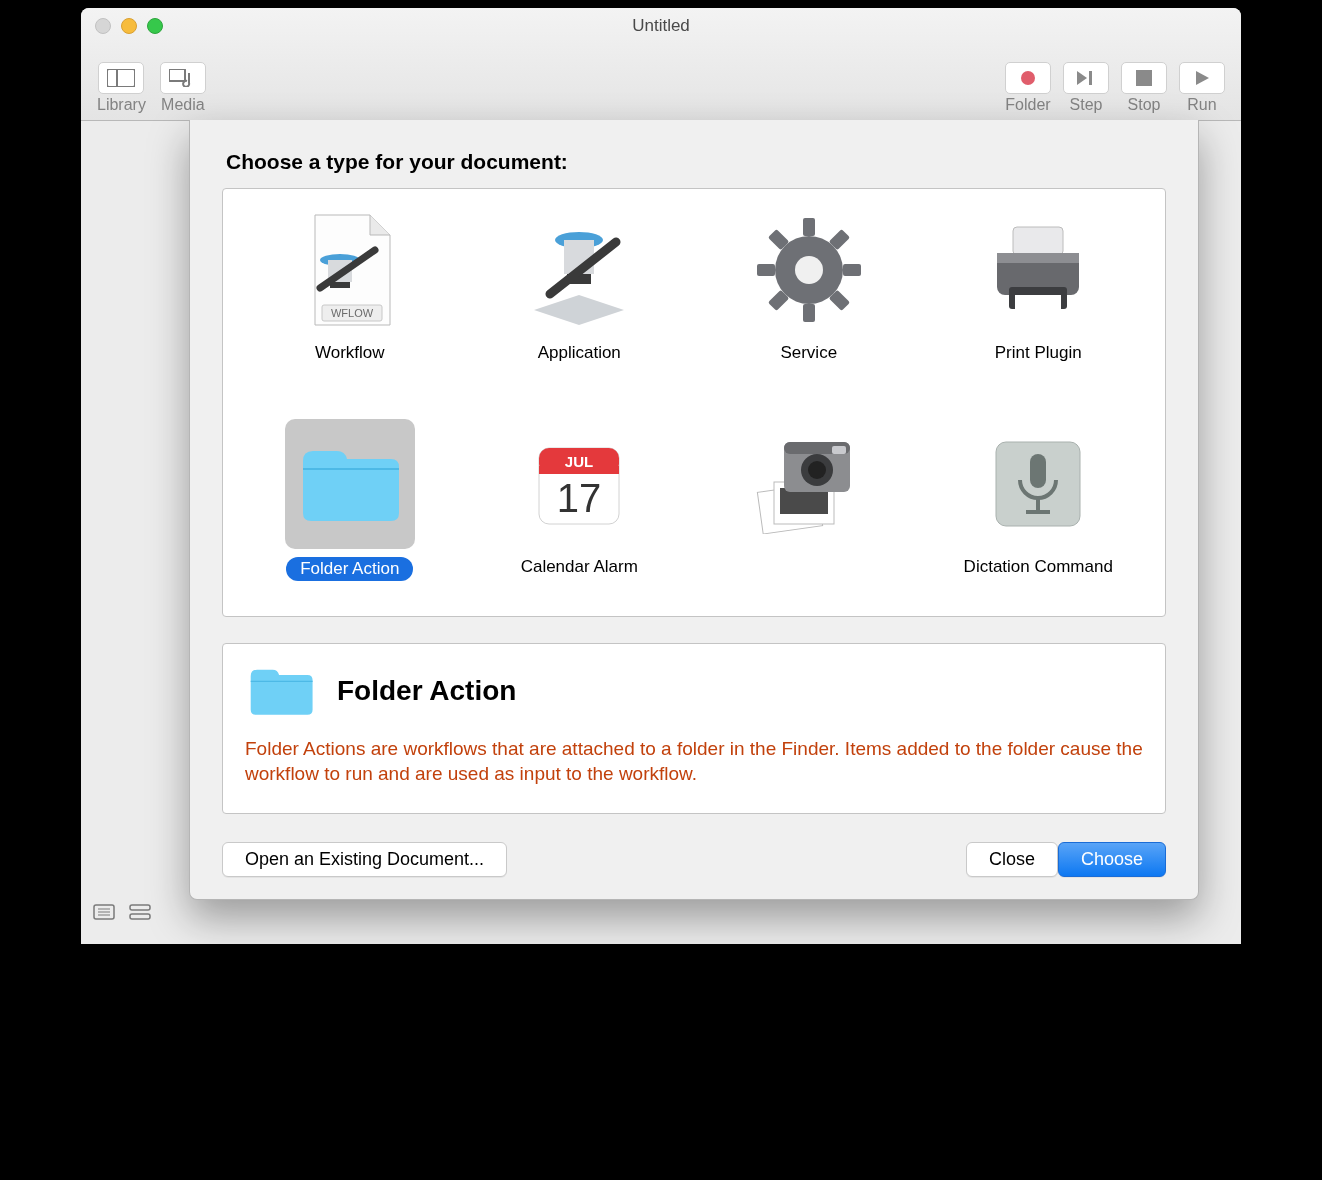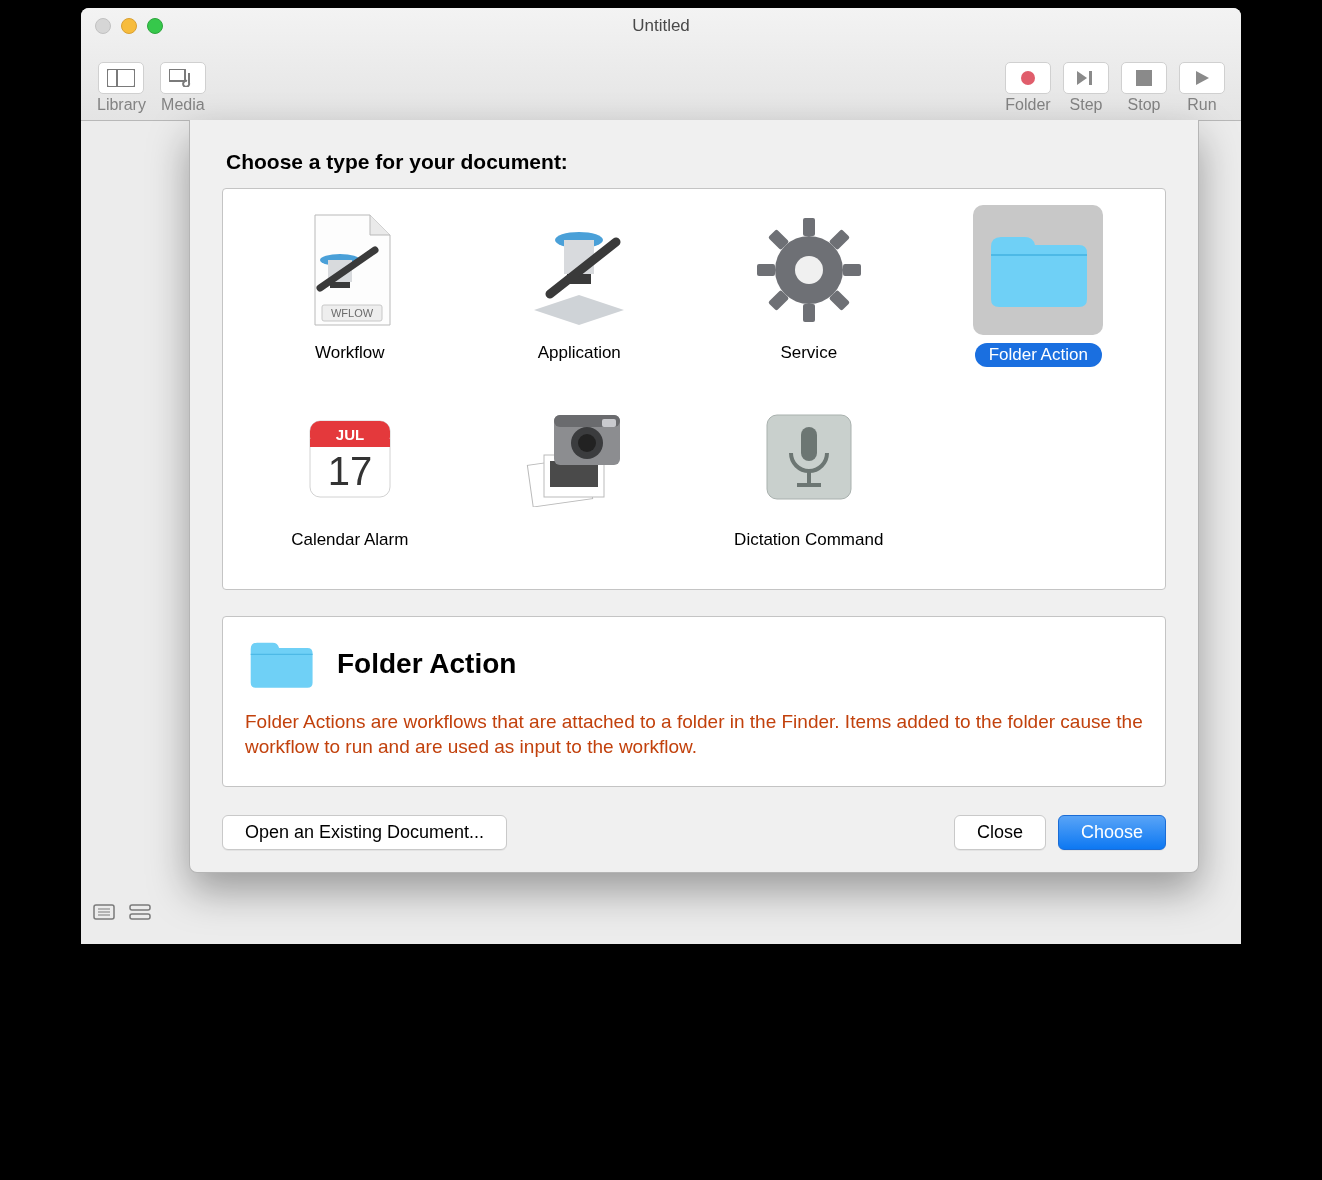--- a/index.html
+++ b/index.html
@@ -10,31 +10,31 @@
 .t-close{background:#d6d6d6;border:1px solid #c1c1c1;}
 .t-min{background:#f7bc3c;border:1px solid #d9a032;}
 .t-max{background:#36c84b;border:1px solid #2da53d;}
 .title{position:absolute;top:8px;left:0;right:0;text-align:center;font-size:17px;color:#494949;}
 .tool-left{position:absolute;bottom:6px;left:16px;display:flex;gap:14px;}
 .tool-right{position:absolute;bottom:6px;right:16px;display:flex;gap:12px;}
 .tool-btn{display:flex;flex-direction:column;align-items:center;color:#838383;font-size:16px;}
 .tool-icon{width:44px;height:30px;background:#fff;border:1px solid #d0d0d0;border-radius:5px;display:flex;align-items:center;justify-content:center;margin-bottom:2px;}
 .sheet{position:absolute;top:112px;left:108px;width:944px;background:#f0f0f0;border:1px solid #b5b5b5;border-top:none;border-radius:0 0 8px 8px;box-shadow:0 18px 40px rgba(0,0,0,.35);padding:30px 32px 22px;}
 .heading{font-size:21px;font-weight:700;color:#000;margin:0 0 14px 4px;}
-.grid{border:1px solid #c4c4c4;border-radius:4px;background:#fff;padding:16px 12px 18px;display:grid;grid-template-columns:repeat(4,1fr);row-gap:8px;}
+.grid{border:1px solid #c4c4c4;border-radius:4px;background:#fff;padding:16px 12px 18px;display:grid;grid-template-columns:repeat(4,1fr);row-gap:35px;}
 .item{display:flex;flex-direction:column;align-items:center;cursor:default;}
 .thumb{width:130px;height:130px;display:flex;align-items:center;justify-content:center;border-radius:10px;}
 .item.sel .thumb{background:#c8c8c8;}
 .cap{font-size:17px;color:#000;text-align:center;margin-top:8px;line-height:1.2;min-height:2.4em;display:flex;align-items:flex-start;justify-content:center;}
 .item.sel .cap span{background:#1a6fe0;color:#fff;padding:2px 14px;border-radius:12px;}
 .info{border:1px solid #c4c4c4;border-radius:4px;background:#fff;margin-top:26px;padding:18px 22px 26px;}
 .info-h{display:flex;align-items:center;gap:20px;margin-bottom:16px;}
 .info-h h2{margin:0;font-size:28px;font-weight:700;}
 .info p{margin:0;font-size:19px;color:#c2410c;line-height:1.35;}
-.btnrow{display:flex;margin-top:28px;gap:12px;align-items:center;}
+.btnrow{display:flex;margin-top:28px;align-items:center;}
 .push{margin-left:auto;}
 .btn{background:#fff;border:1px solid #c9c9c9;border-radius:6px;font-size:18px;padding:6px 22px;box-shadow:0 1px 0 rgba(0,0,0,.05);}
 .btn.primary{background:linear-gradient(#59a4f7,#0d78f2);color:#fff;border:1px solid #1a6cd6;}
 .statusbar{position:absolute;left:12px;bottom:24px;display:flex;gap:14px;color:#7a7a7a;}
 .sb-ico{width:22px;height:16px;}
 svg{display:block;}
 </style>
 </head>
 <body>
 
@@ -178,20 +178,34 @@
                 <use href="#t" transform="rotate(315)"></use>
               <circle r="14" fill="#f0f0f0"></circle>
             </g>
           </svg>
         </div>
         <div class="cap">
             <span>Service</span>
           </div>
       </div>
 
+      <div class="item">
+        <div class="thumb">
+          <svg width="110" height="110" viewBox="0 0 110 110">
+            <rect x="30" y="12" width="50" height="28" rx="4" fill="#e9e9eb" stroke="#bcbcbc"></rect>
+            <rect x="14" y="38" width="82" height="42" rx="8" fill="#68696d"></rect>
+            <rect x="14" y="38" width="82" height="10" fill="#8d8e92"></rect>
+            <rect x="26" y="72" width="58" height="22" rx="3" fill="#3c3d40"></rect>
+            <rect x="32" y="80" width="46" height="18" fill="#fff"></rect>
+          </svg>
+        </div>
+        <div class="cap">
+            <span>Print Plugin</span>
+          </div>
+      </div>
 
       <div class="item sel">
         <div class="thumb">
           <svg width="110" height="90" viewBox="0 0 110 90">
             <path d="M8 22 Q8 12 18 12 H42 Q50 12 52 20 H96 Q104 20 104 28 V74 Q104 82 96 82 H16 Q8 82 8 74 Z" fill="#6fd0f6"></path>
             <path d="M8 30 H104" stroke="#4db9e6" stroke-width="2"></path>
           </svg>
         </div>
         <div class="cap">
             <span>Folder Action</span>

